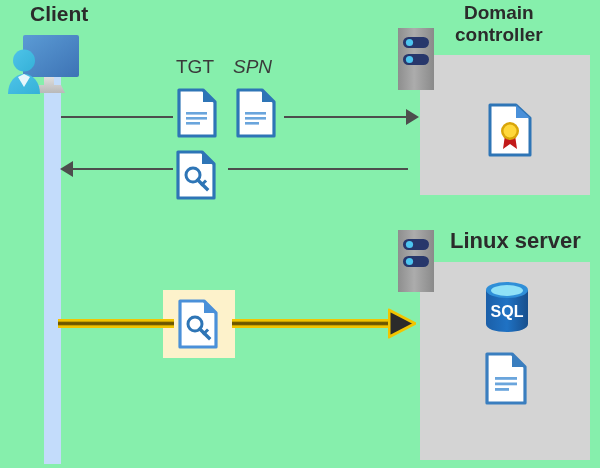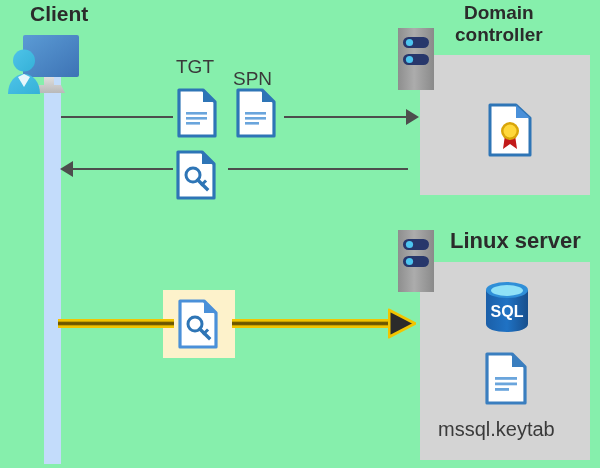--- a/index.html
+++ b/index.html
@@ -95,21 +95,21 @@
     left: 388px; top: 308px; width: 28px; height: 31px;
   }
 
   
   .doc-label {
     font-size: 19px;
     color: #3a3a3a;
     font-family: "Liberation Sans", sans-serif;
   }
   #tgt-label { left: 176px; top: 56px; }
-  #spn-label { left: 233px; top: 68px; }
+  #spn-label { left: 233px; top: 56px; font-style: italic; }
 
   
   .doc { width: 40px; height: 50px; }
   #tgt-doc  { left: 177px; top: 88px; }
   #spn-doc  { left: 236px; top: 88px; }
   #key-doc  { left: 176px; top: 150px; }
   #key-doc2 { left: 178px; top: 299px; }
   #keytab-doc { left: 485px; top: 352px; width: 42px; height: 53px; }
 
   #cert-doc { left: 488px; top: 103px; width: 44px; height: 54px; }
@@ -260,15 +260,14 @@
   </svg>
 
   <svg class="abs" id="keytab-doc" viewBox="0 0 42 53">
     <path d="M2 2 H27 L40 15 V51 H2 Z" fill="#ffffff" stroke="#3a7ebf" stroke-width="3.2" stroke-linejoin="round"></path>
     <path d="M27 2 L40 15 H27 Z" fill="#3a7ebf"></path>
     <rect x="10" y="25" width="22" height="2.8" fill="#6aa5dc"></rect>
     <rect x="10" y="30.5" width="22" height="2.8" fill="#6aa5dc"></rect>
     <rect x="10" y="36" width="14" height="2.8" fill="#6aa5dc"></rect>
   </svg>
 
-  <div class="abs" id="keytab-label">mssql.keytab</div>
 
 </div>
 
 </body></html>

